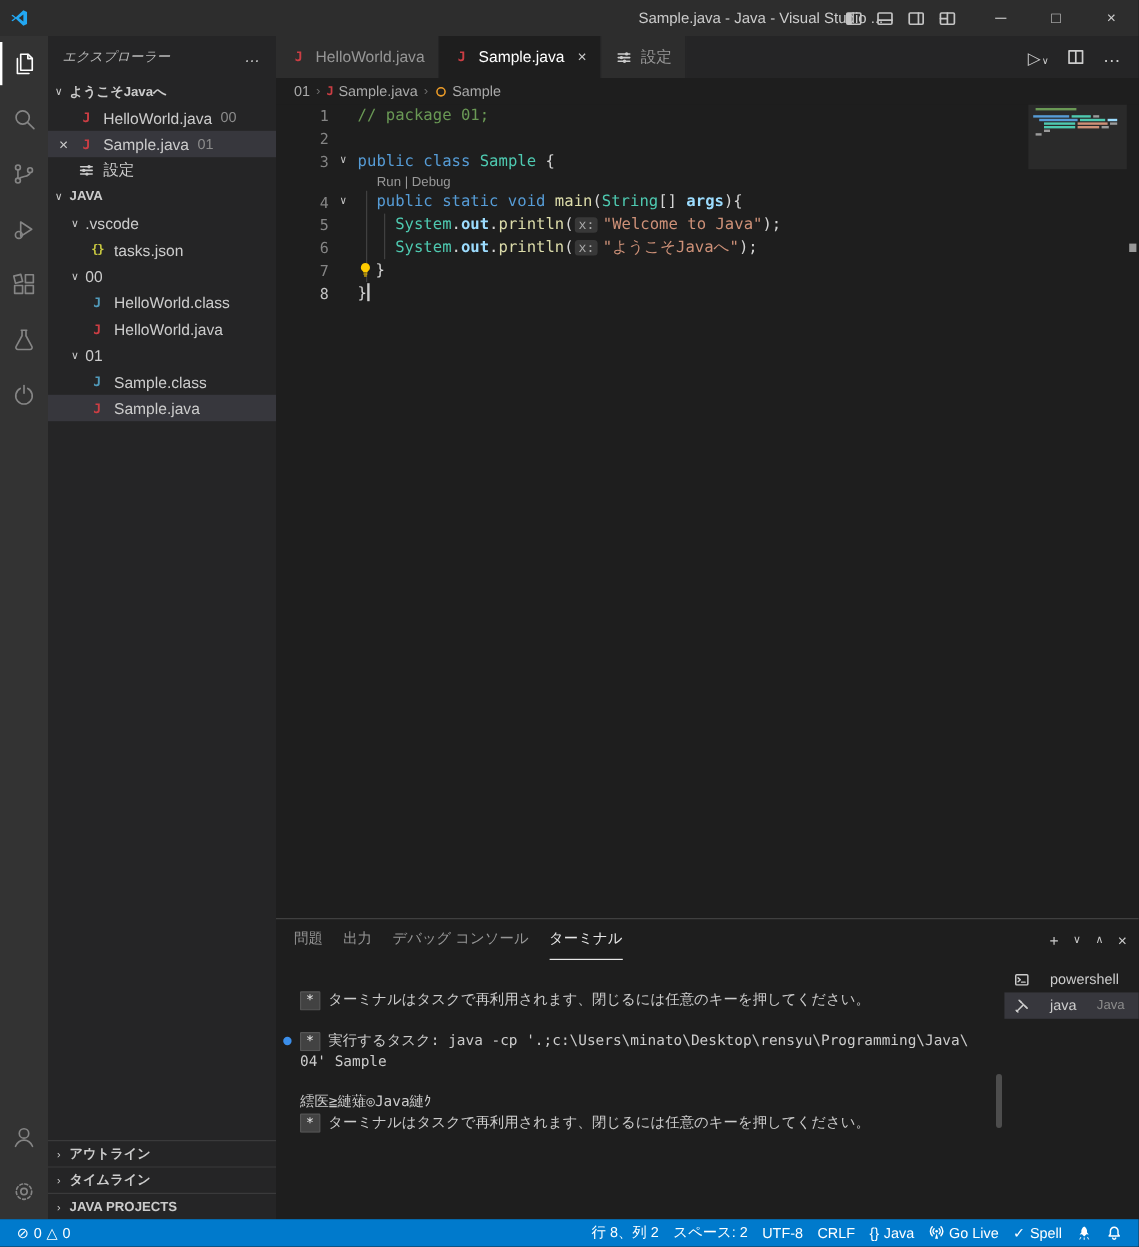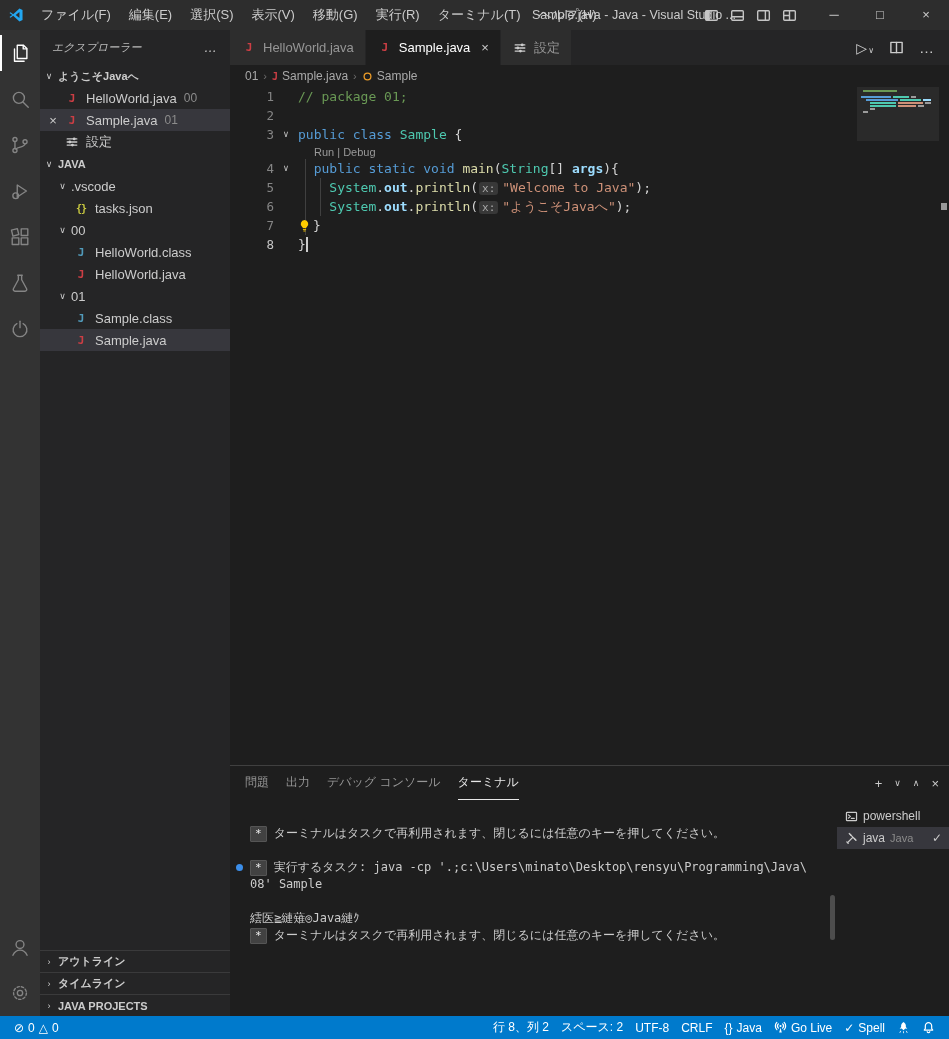--- a/index.html
+++ b/index.html
@@ -110,21 +110,21 @@
   .ptab.active { color:#e7e7e7; border-bottom-color:#e7e7e7; }
   .panel-actions { margin-left:auto; display:flex; align-items:center; gap:12px; color:#cccccc; font-size:13px; }
   .pa-sm { font-size:9px; }
   .panel-body { flex:1; display:flex; min-height:0; }
   .term { flex:1; position:relative; padding:8px 0 0 0; font-family:"DejaVu Sans Mono","Liberation Mono",monospace; font-size:12px; color:#cccccc; overflow:hidden; min-width:0; }
   .tline { height:17px; line-height:17px; white-space:pre; position:relative; padding-left:20px; overflow:hidden; }
   .tdot { position:absolute; left:6px; top:5px; width:7px; height:7px; border-radius:50%; background:#3b8eea; }
   .badge { display:inline-block; background:#424242; color:#f0f0f0; padding:0 4px; margin-right:7px; border-radius:1px; font-size:11px; line-height:14px; border:1px solid #555; }
   .term-scroll { position:absolute; right:2px; top:95px; width:5px; height:45px; background:#4d4d4d; border-radius:3px; }
   .term-side { width:112px; flex:none; font-size:12px; padding-top:5px; }
-  .ts-row { height:22px; display:flex; align-items:center; gap:5px; padding:0 7px 0 8px; color:#cccccc; white-space:nowrap; }
+  .ts-row { height:22px; display:flex; align-items:center; gap:17px; padding:0 7px 0 8px; color:#cccccc; white-space:nowrap; }
   .ts-row.sel { background:#37373d; }
   .ts-row svg { width:13px; height:13px; flex:none; }
   .ts-desc { color:#8c8c8c; font-size:11px; }
   .ts-check { margin-left:auto; font-size:12px; color:#cccccc; }
 
   
   .statusbar { position:absolute; left:0; right:0; bottom:0; height:23px; background:#007acc; color:#ffffff; display:flex; align-items:center; font-size:12px; padding:0 8px; }
   .sb-item { display:flex; align-items:center; gap:4px; padding:0 6px; height:23px; white-space:nowrap; }
   .sb-item svg { width:13px; height:13px; }
   .sb-sym { font-size:12px; }
@@ -133,30 +133,20 @@
 </head>
 <body>
 
 <div class="titlebar">
   <span class="vslogo">
     <svg viewBox="0 0 24 24">
         <path fill="#22a7f2" d="M17.2 2.2L7.8 11 3.9 8l-1.7.9 4.3 3.1-4.3 3.1 1.7.9 3.9-3 9.4 8.8 4.6-2.2V4.4z"></path>
         <path fill="#2d2d2d" d="M17.2 7.6v8.8L11.5 12z"></path>
       </svg>
   </span>
-  <div class="menus">
-    <span class="menu">ファイル(F)</span>
-    <span class="menu">編集(E)</span>
-    <span class="menu">選択(S)</span>
-    <span class="menu">表示(V)</span>
-    <span class="menu">移動(G)</span>
-    <span class="menu">実行(R)</span>
-    <span class="menu">ターミナル(T)</span>
-    <span class="menu">ヘルプ(H)</span>
-  </div>
   <span class="wintitle">Sample.java - Java - Visual Studio ...</span>
   <div class="layout-group">
     <span>
         <svg viewBox="0 0 16 16" class="stk" stroke-width="1.2">
           <rect x="1.8" y="3" width="12.4" height="10" rx="1"></rect>
           <rect x="1.8" y="3" width="4.4" height="10" fill="currentColor" stroke="none"></rect>
         </svg>
       </span>
     <span>
         <svg viewBox="0 0 16 16" class="stk" stroke-width="1.2">
@@ -503,21 +493,21 @@
           <span class="pa-sm">∧</span>
           <span>×</span>
         </div>
       </div>
       <div class="panel-body">
         <div class="term">
           <div class="tline"></div>
           <div class="tline"><span class="badge">*</span><span>ターミナルはタスクで再利用されます、閉じるには任意のキーを押してください。</span></div>
           <div class="tline"></div>
           <div class="tline"><span class="tdot"></span><span class="badge">*</span><span>実行するタスク: java -cp '.;c:\Users\minato\Desktop\rensyu\Programming\Java\</span></div>
-          <div class="tline"><span>08' Sample</span></div>
+          <div class="tline"><span>04' Sample</span></div>
           <div class="tline"></div>
           <div class="tline"><span>繧医≧縺薙◎Java縺ｸ</span></div>
           <div class="tline"><span class="badge">*</span><span>ターミナルはタスクで再利用されます、閉じるには任意のキーを押してください。</span></div>
           <span class="term-scroll"></span>
         </div>
         <div class="term-side">
           <div class="ts-row">
             <svg viewBox="0 0 16 16" class="stk" stroke-width="1.2">
                 <rect x="1.8" y="2.8" width="12.4" height="10.4" rx="1"></rect>
                 <path d="M4.2 6l2.3 2-2.3 2M7.8 10.4h3.6"></path>

